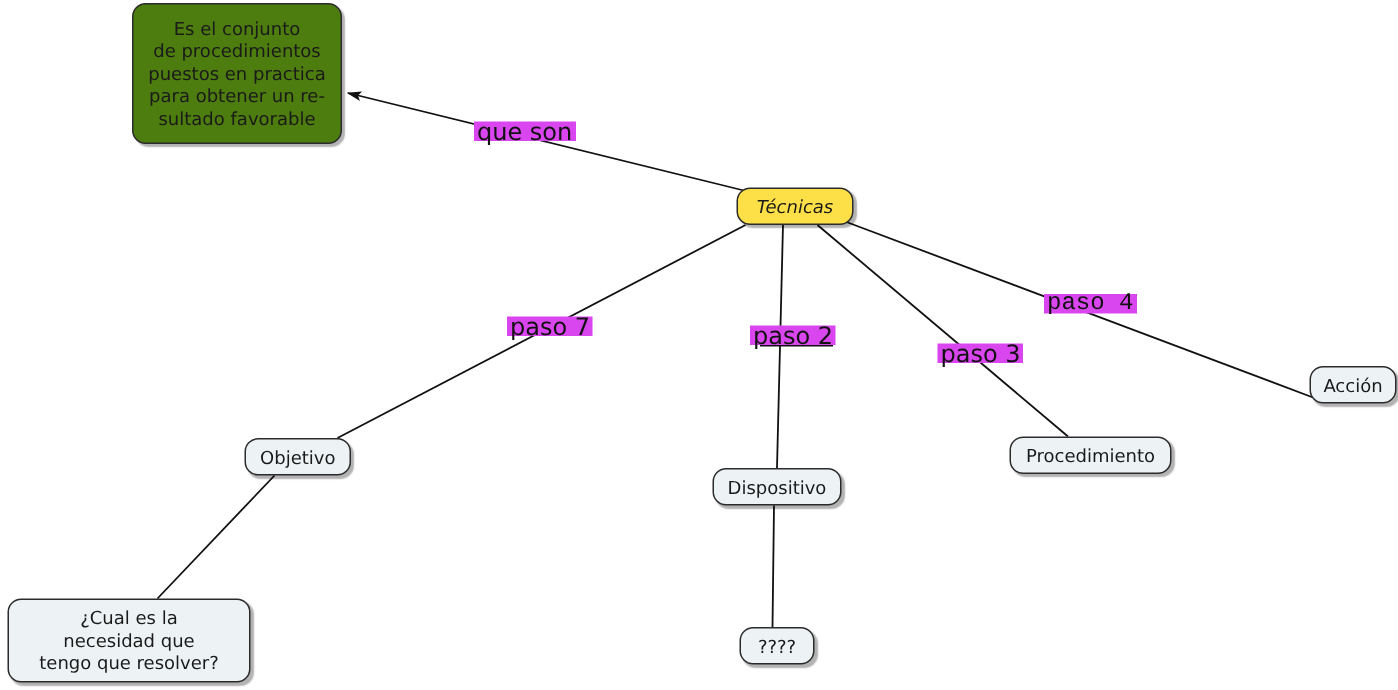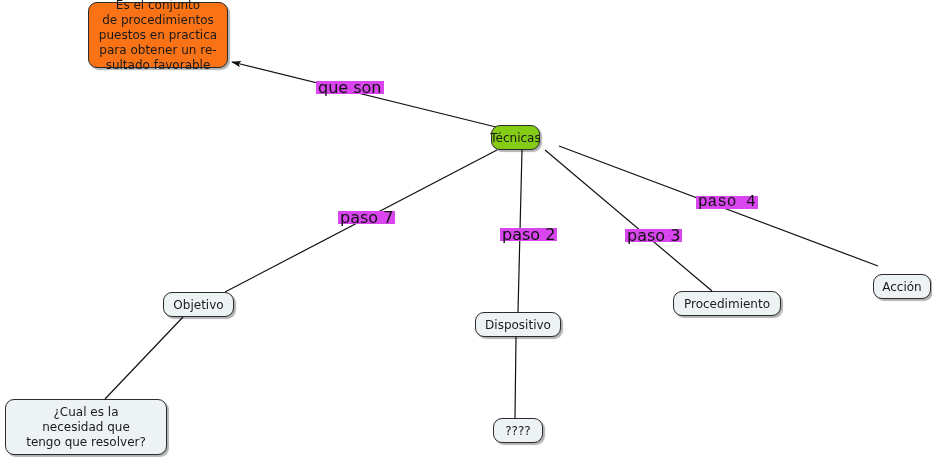--- a/index.html
+++ b/index.html
@@ -75,36 +75,36 @@
         <line x1="497" y1="150" x2="225" y2="292" stroke="#111111" stroke-width="1.2"></line>
         <line x1="522" y1="150" x2="518" y2="312" stroke="#111111" stroke-width="1.2"></line>
         <line x1="545" y1="150" x2="712" y2="291" stroke="#111111" stroke-width="1.2"></line>
         <line x1="559" y1="146" x2="878" y2="266" stroke="#111111" stroke-width="1.2"></line>
         <line x1="183" y1="317" x2="105" y2="399" stroke="#111111" stroke-width="1.2"></line>
         <line x1="516" y1="337" x2="515" y2="418" stroke="#111111" stroke-width="1.2"></line>
       </g>
   </svg>
 
   <div id="nodes-group">
-      <div class="node multiline" style="left: 88px; top: 2px; width: 140px; height: 66px; background: #f97316; border-color: rgb(43, 43, 43);">Es el conjunto
+      <div class="node multiline" style="left: 88px; top: 2px; width: 140px; height: 94px; background: #4d7c0f; border-color: rgb(43, 43, 43);">Es el conjunto
 de procedimientos
 puestos en practica
 para obtener un re-
 sultado favorable</div>
-      <div class="node" style="left: 491px; top: 125px; width: 49px; height: 25px; background: #84cc16; border-color: rgb(43, 43, 43);">Técnicas</div>
+      <div class="node" style="left: 491px; top: 125px; width: 78px; height: 25px; background: #fde047; border-color: rgb(43, 43, 43); font-style: italic;">Técnicas</div>
       <div class="node" style="left: 163px; top: 292px; width: 71px; height: 25px; background: rgb(237, 243, 245); border-color: rgb(43, 43, 43);">Objetivo</div>
       <div class="node multiline" style="left: 5px; top: 399px; width: 162px; height: 56px; background: rgb(237, 243, 245); border-color: rgb(43, 43, 43);">¿Cual es la
 necesidad que
 tengo que resolver?</div>
       <div class="node" style="left: 475px; top: 312px; width: 86px; height: 25px; background: rgb(237, 243, 245); border-color: rgb(43, 43, 43);">Dispositivo</div>
       <div class="node" style="left: 493px; top: 418px; width: 50px; height: 25px; background: rgb(237, 243, 245); border-color: rgb(43, 43, 43);">????</div>
       <div class="node" style="left: 673px; top: 291px; width: 108px; height: 25px; background: rgb(237, 243, 245); border-color: rgb(43, 43, 43);">Procedimiento</div>
-      <div class="node" style="left: 873px; top: 274px; width: 58px; height: 25px; background: rgb(237, 243, 245); border-color: rgb(43, 43, 43);">Acción</div>
+      <div class="node" style="left: 873px; top: 244px; width: 58px; height: 25px; background: rgb(237, 243, 245); border-color: rgb(43, 43, 43);">Acción</div>
     </div>
   <div id="labels-group">
       <div class="edge-label" style="left: 316px; top: 81px;">que son</div>
       <div class="edge-label" style="left: 338px; top: 211px;">paso 7</div>
-      <div class="edge-label" style="left: 500px; top: 228px;">paso 2</div>
+      <div class="edge-label" style="left: 500px; top: 217px; text-decoration: underline;">paso 2</div>
       <div class="edge-label" style="left: 625px; top: 229px;">paso 3</div>
       <div class="edge-label" style="left: 696px; top: 196px; font-family: Liberation Mono, monospace;">paso 4</div>
     </div>
 
 </div>
 
 </body></html>

